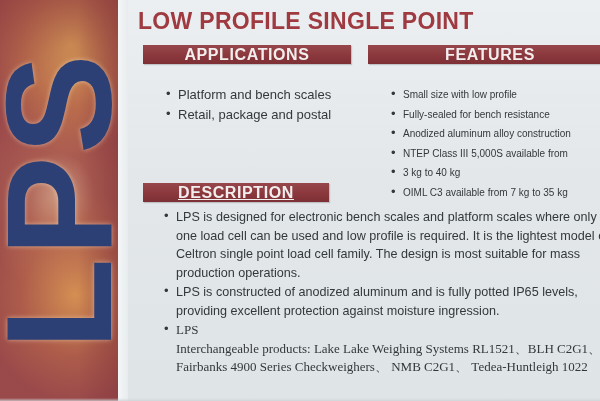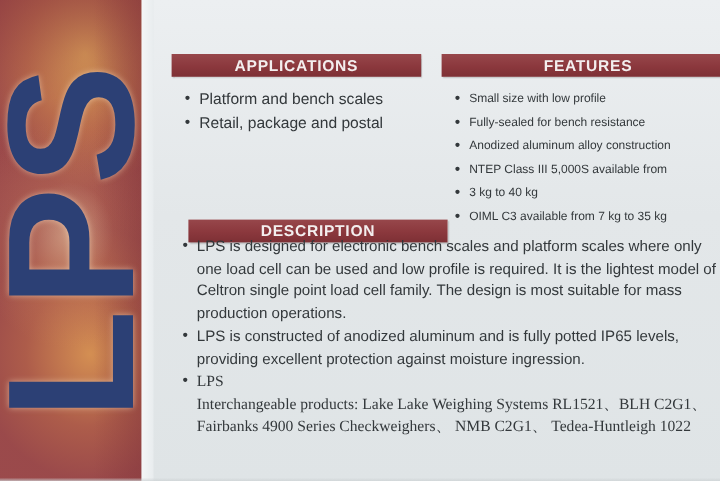--- a/index.html
+++ b/index.html
@@ -123,34 +123,34 @@
     letter-spacing: 0.3px;
     white-space: nowrap;
   }
 
   .section-bar {
     position: absolute;
     height: 19px;
     background: linear-gradient(180deg, #97474b 0%, #8b383d 55%, #7d3035 100%);
     box-shadow: 1px 1px 1px rgba(120,120,120,0.35);
     color: #f3eeee;
-    font-size: 13px;
+    font-size: 16px;
     font-weight: bold;
     letter-spacing: 0.6px;
     display: flex;
     align-items: center;
     justify-content: center;
   }
   #bar-applications { left: 15px;  top: 45px;  width: 208px; }
   #bar-features     { left: 240px; top: 45px;  width: 244px; }
-  #bar-description  { left: 29px;  top: 183px; width: 216px; }
+  #bar-description  { left: 15px;  top: 183px; width: 186px; text-decoration: underline; }
 
   .bullet-list {
     position: absolute;
-    margin: 4px;
+    margin: 16px;
     padding: 0;
     list-style: none;
     color: #33383b;
   }
   .bullet-list li {
     position: relative;
     padding-left: 12px;
     margin-bottom: 2px;
   }
   .bullet-list li::before {
@@ -216,20 +216,21 @@
     <div class="glow-b"></div>
     <div class="glow-c"></div>
     <div class="shade-top"></div>
     <div class="shade-right"></div>
     <div id="brand-text">LPS</div>
   </div>
   <div id="panel-divider"></div>
 
   <div id="content">
 
+    <div id="page-title">LOW PROFILE SINGLE POINT</div>
 
     <div class="section-bar" id="bar-applications">APPLICATIONS</div>
     <ul class="bullet-list" id="list-applications">
       <li>Platform and bench scales</li>
       <li>Retail, package and postal</li>
     </ul>
 
     <div class="section-bar" id="bar-features">FEATURES</div>
     <ul class="bullet-list" id="list-features">
       <li>Small size with low profile</li>

